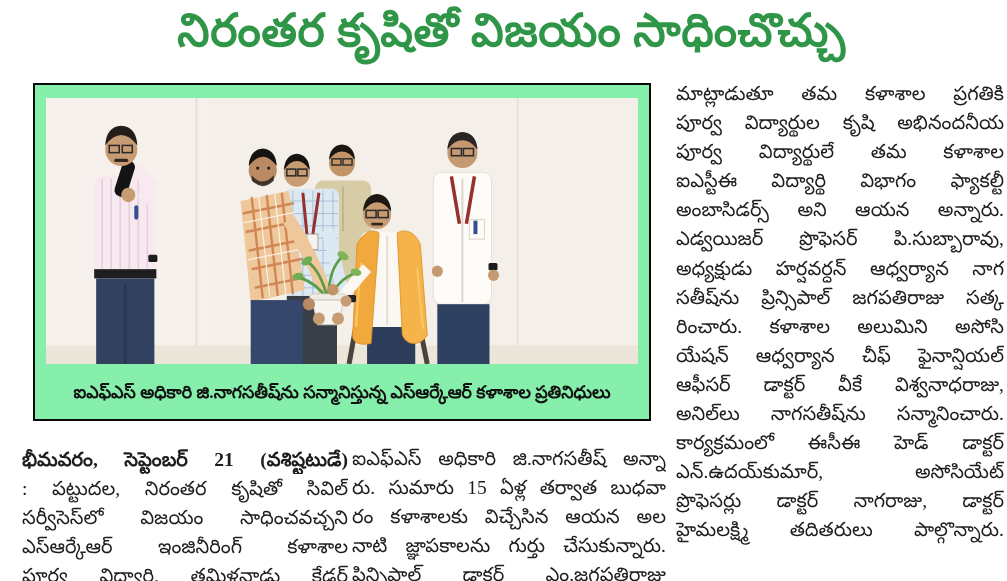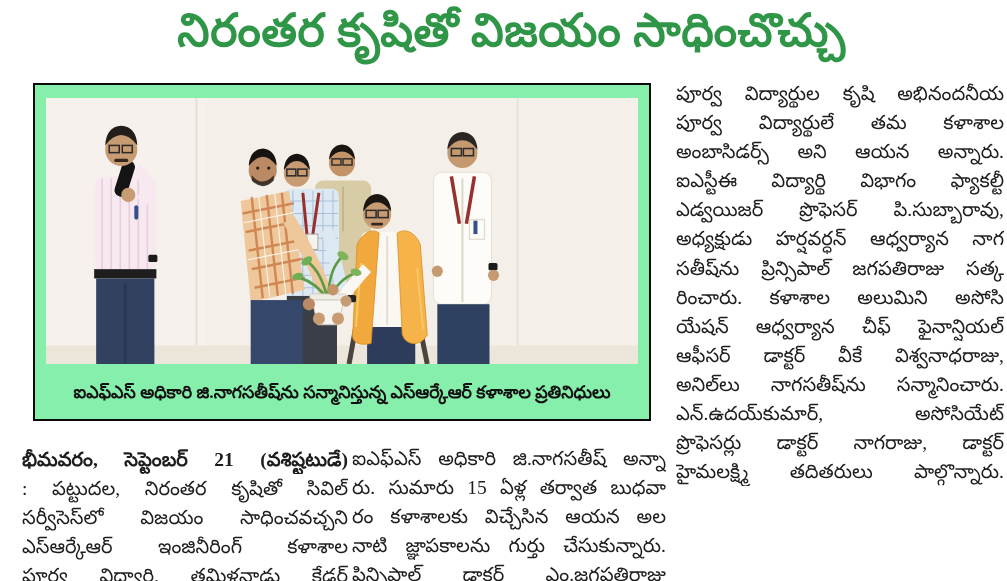--- a/index.html
+++ b/index.html
@@ -195,31 +195,33 @@
           <circle cx="286" cy="186" r="5.5" fill="#c29468"></circle>
           <circle cx="272" cy="214" r="6" fill="#c89c73"></circle>
           <circle cx="291" cy="214" r="6" fill="#c89c73"></circle>
         </g>
       </svg>
     </div>
     <figcaption class="caption">ఐఎఫ్ఎస్ అధికారి జి.నాగసతీష్‌ను సన్మానిస్తున్న ఎస్ఆర్కేఆర్ కళాశాల ప్రతినిధులు</figcaption>
   </figure>
 
   <div class="col col-right">
+      <div class="tl">మాట్లాడుతూ తమ కళాశాల ప్రగతికి</div>
       <div class="tl">పూర్వ విద్యార్థుల కృషి అభినందనీయ</div>
       <div class="tl">పూర్వ విద్యార్థులే తమ కళాశాల</div>
+      <div class="tl">ఐఎస్టీఈ విద్యార్థి విభాగం ఫ్యాకల్టీ</div>
       <div class="tl">అంబాసిడర్స్ అని ఆయన అన్నారు.</div>
-      <div class="tl">ఐఎస్టీఈ విద్యార్థి విభాగం ఫ్యాకల్టీ</div>
       <div class="tl">ఎడ్వయిజర్ ప్రొఫెసర్ పి.సుబ్బారావు,</div>
       <div class="tl">అధ్యక్షుడు హర్షవర్ధన్ ఆధ్వర్యాన నాగ</div>
       <div class="tl">సతీష్‌ను ప్రిన్సిపాల్ జగపతిరాజు సత్క</div>
       <div class="tl">రించారు. కళాశాల అలుమిని అసోసి</div>
       <div class="tl">యేషన్ ఆధ్వర్యాన చీఫ్ ఫైనాన్షియల్</div>
       <div class="tl">ఆఫీసర్ డాక్టర్ వీకే విశ్వనాధరాజు,</div>
       <div class="tl">అనిల్‌లు నాగసతీష్‌ను సన్మానించారు.</div>
+      <div class="tl">కార్యక్రమంలో ఈసీఈ హెడ్ డాక్టర్</div>
       <div class="tl">ఎన్.ఉదయ్‌కుమార్, అసోసియేట్</div>
       <div class="tl">ప్రొఫెసర్లు డాక్టర్ నాగరాజు, డాక్టర్</div>
       <div class="tl">హైమలక్ష్మి తదితరులు పాల్గొన్నారు.</div>
     </div>
 
   <div class="col col-left">
     <div class="tl dateline">భీమవరం, సెప్టెంబర్ 21 (వశిష్టటుడే)</div>
     <div>
         <div class="tl">: పట్టుదల, నిరంతర కృషితో సివిల్</div>
         <div class="tl">సర్వీసెస్‌లో విజయం సాధించవచ్చని</div>

